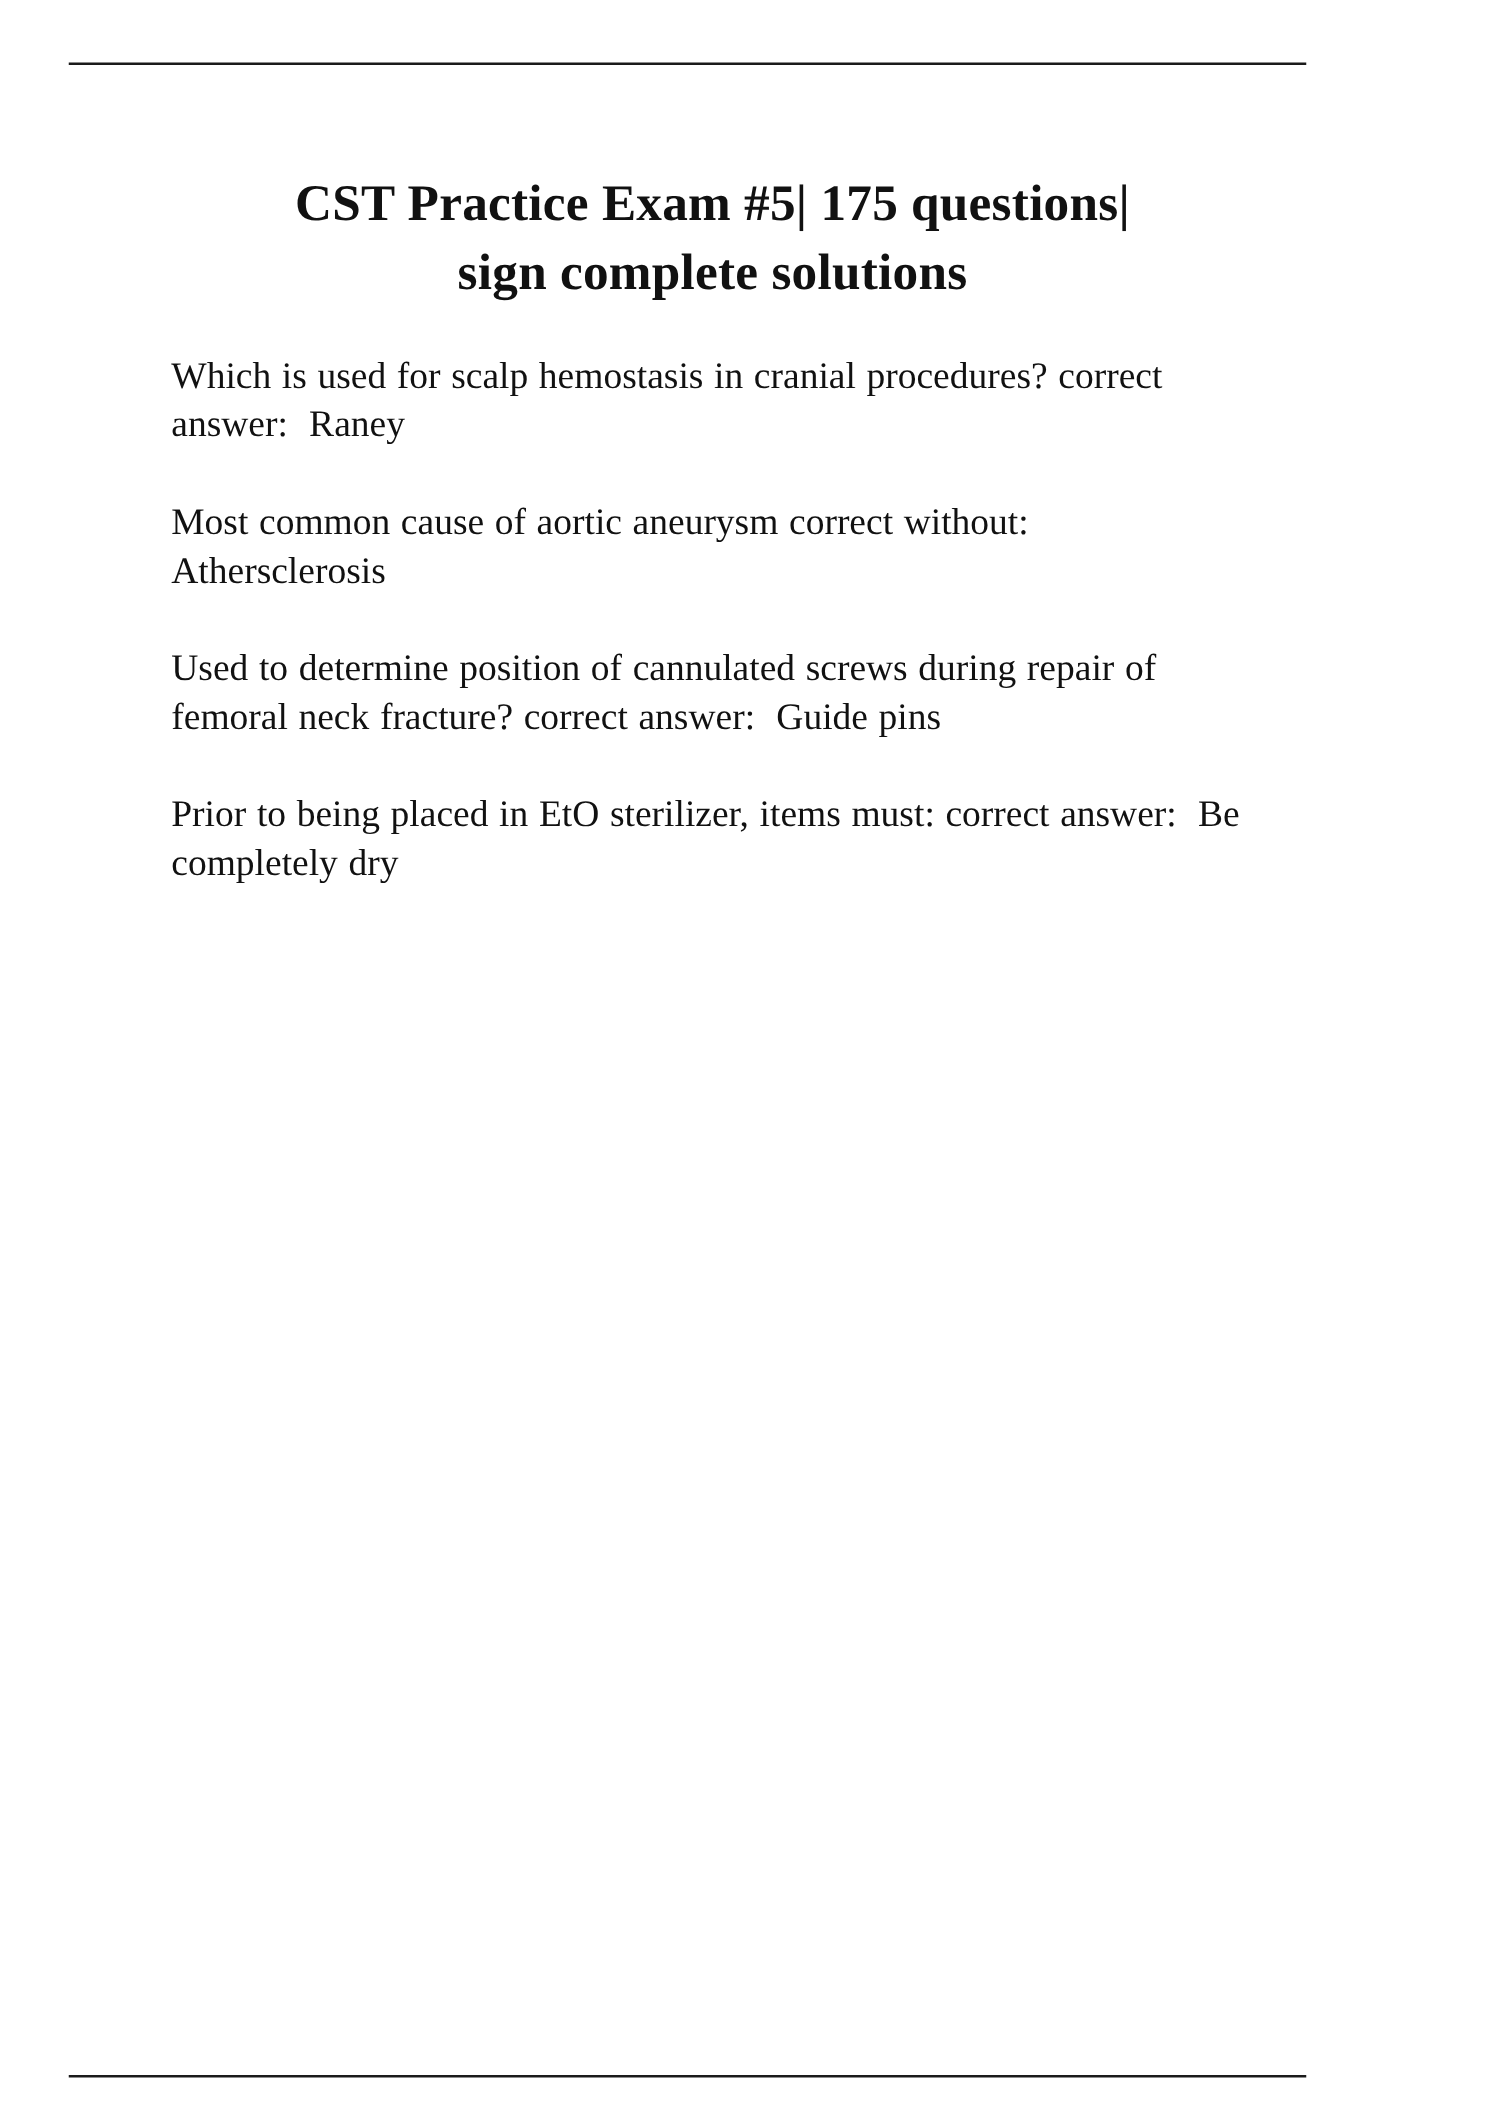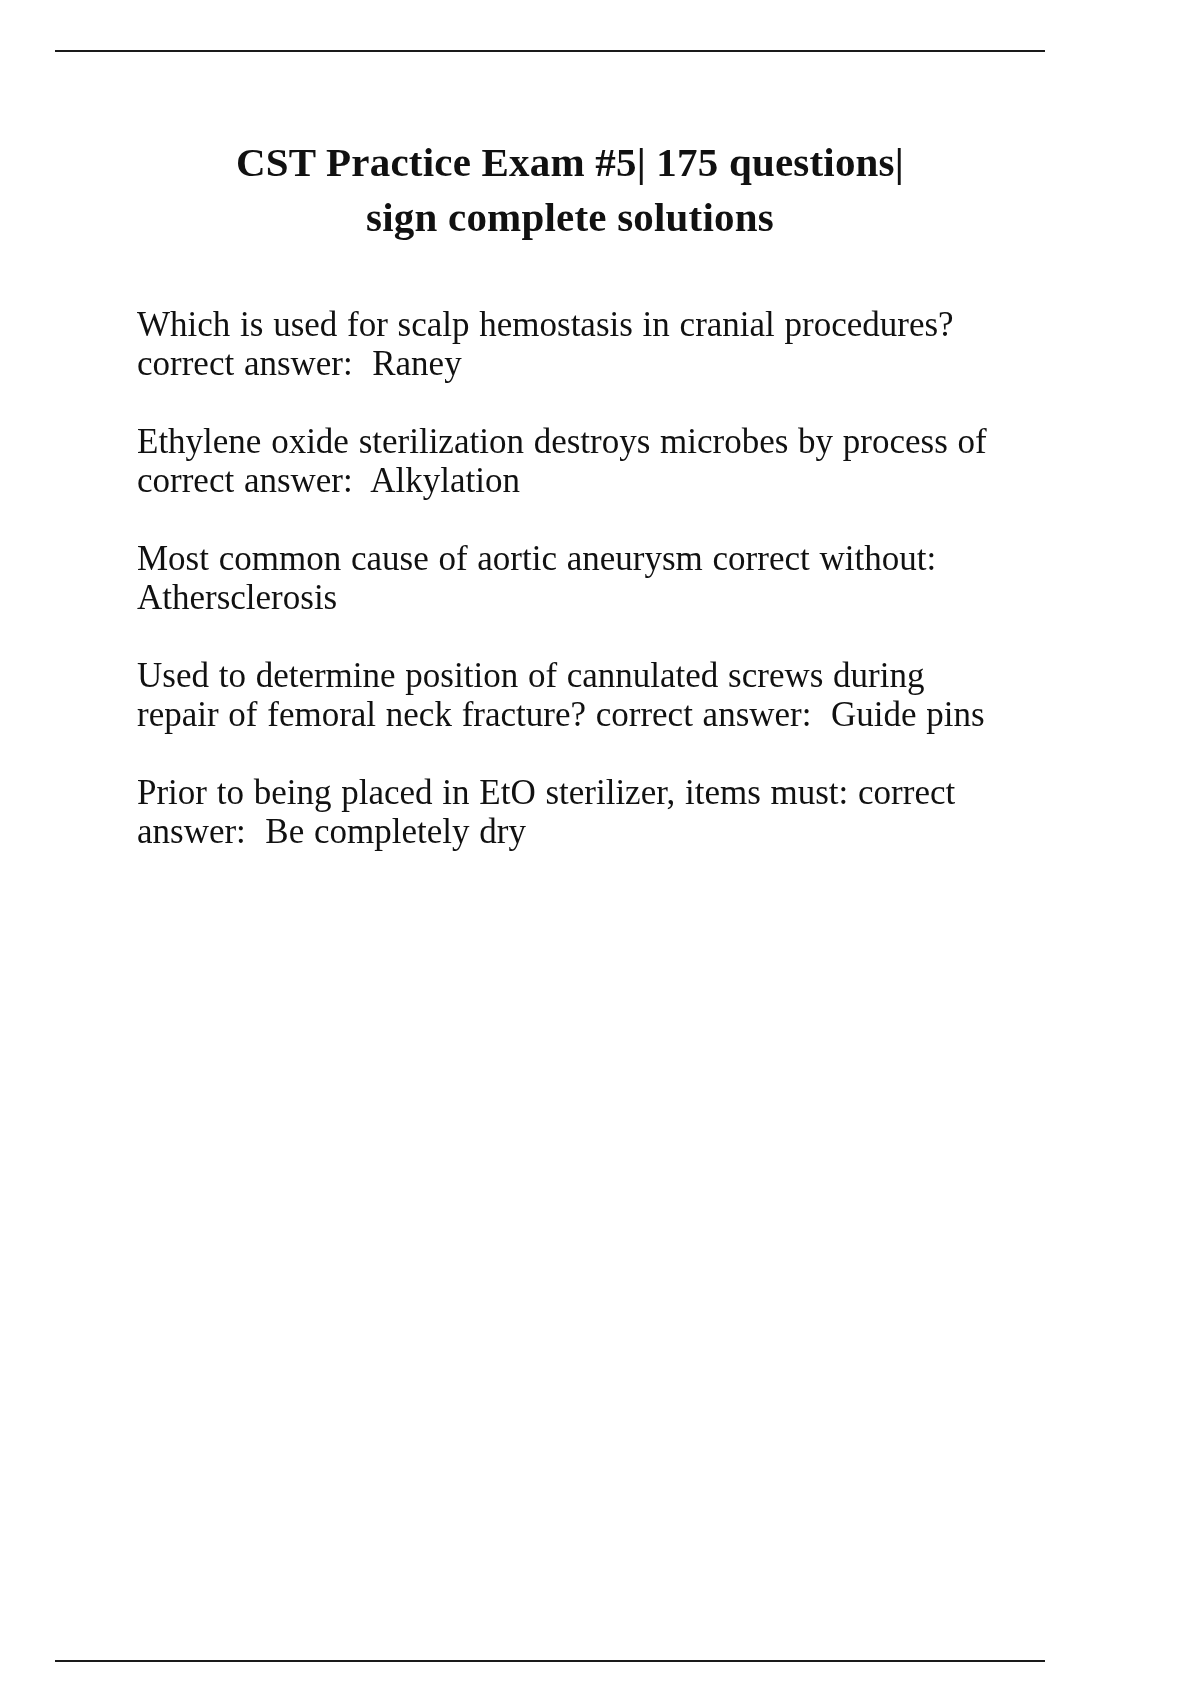--- a/index.html
+++ b/index.html
@@ -28,46 +28,45 @@
     position: absolute;
     left: 137px;
     top: 135px;
     width: 866px;
   }
   .doc-title {
     font-size: 41px;
     font-weight: bold;
     line-height: 55px;
     text-align: center;
-    margin: 0 0 60px 0;
+    margin: 0 0 36px 0;
     letter-spacing: 0.2px;
   }
   .doc-title .title-line {
     display: block;
   }
   .qa-paragraph {
-    font-size: 35px;
+    font-size: 30px;
     line-height: 39px;
     margin: 0 0 39px 0;
     white-space: pre-wrap;
     word-spacing: 1px;
     font-family: Liberation Serif, serif;
   }
 </style>
 </head>
 <body>
 
 <div class="rule rule-top"></div>
 
 <div class="content">
   <h1 class="doc-title">
     <span class="title-line">CST Practice Exam #5| 175 questions|</span>
     <span class="title-line">sign complete solutions</span>
   </h1>
 
   <p class="qa-paragraph">Which is used for scalp hemostasis in cranial procedures? correct answer:  Raney</p>
-  <p class="qa-paragraph">Ethylene oxide sterilization destroys microbes by process of correct answer:  Alkylation</p>
   <p class="qa-paragraph">Most common cause of aortic aneurysm correct without:  Athersclerosis</p>
   <p class="qa-paragraph">Used to determine position of cannulated screws during repair of femoral neck fracture? correct answer:  Guide pins</p>
   <p class="qa-paragraph">Prior to being placed in EtO sterilizer, items must: correct answer:  Be completely dry</p>
 </div>
 
 <div class="rule rule-bottom"></div>
 
 </body></html>

